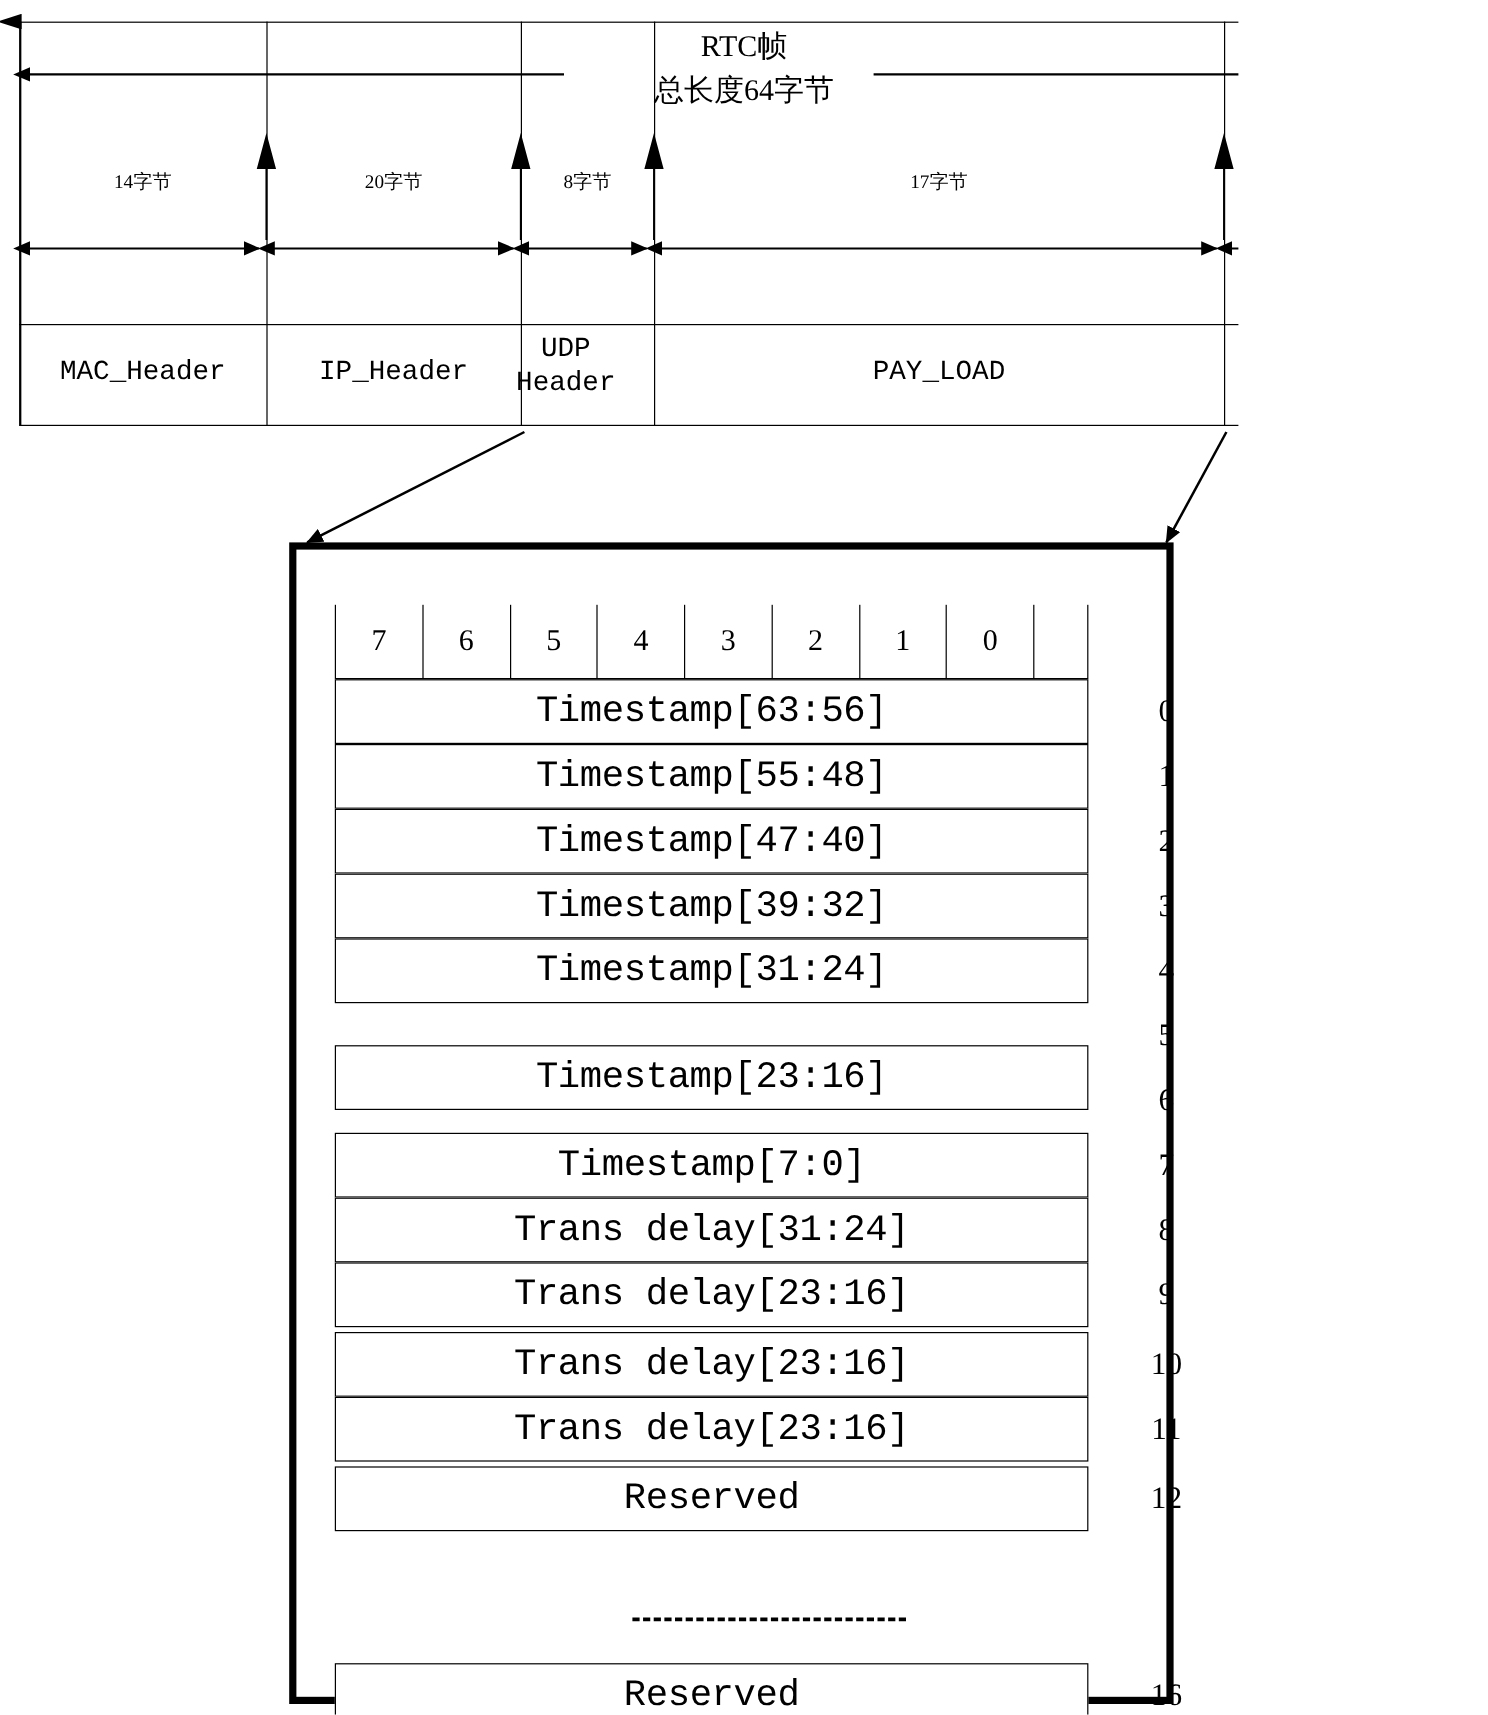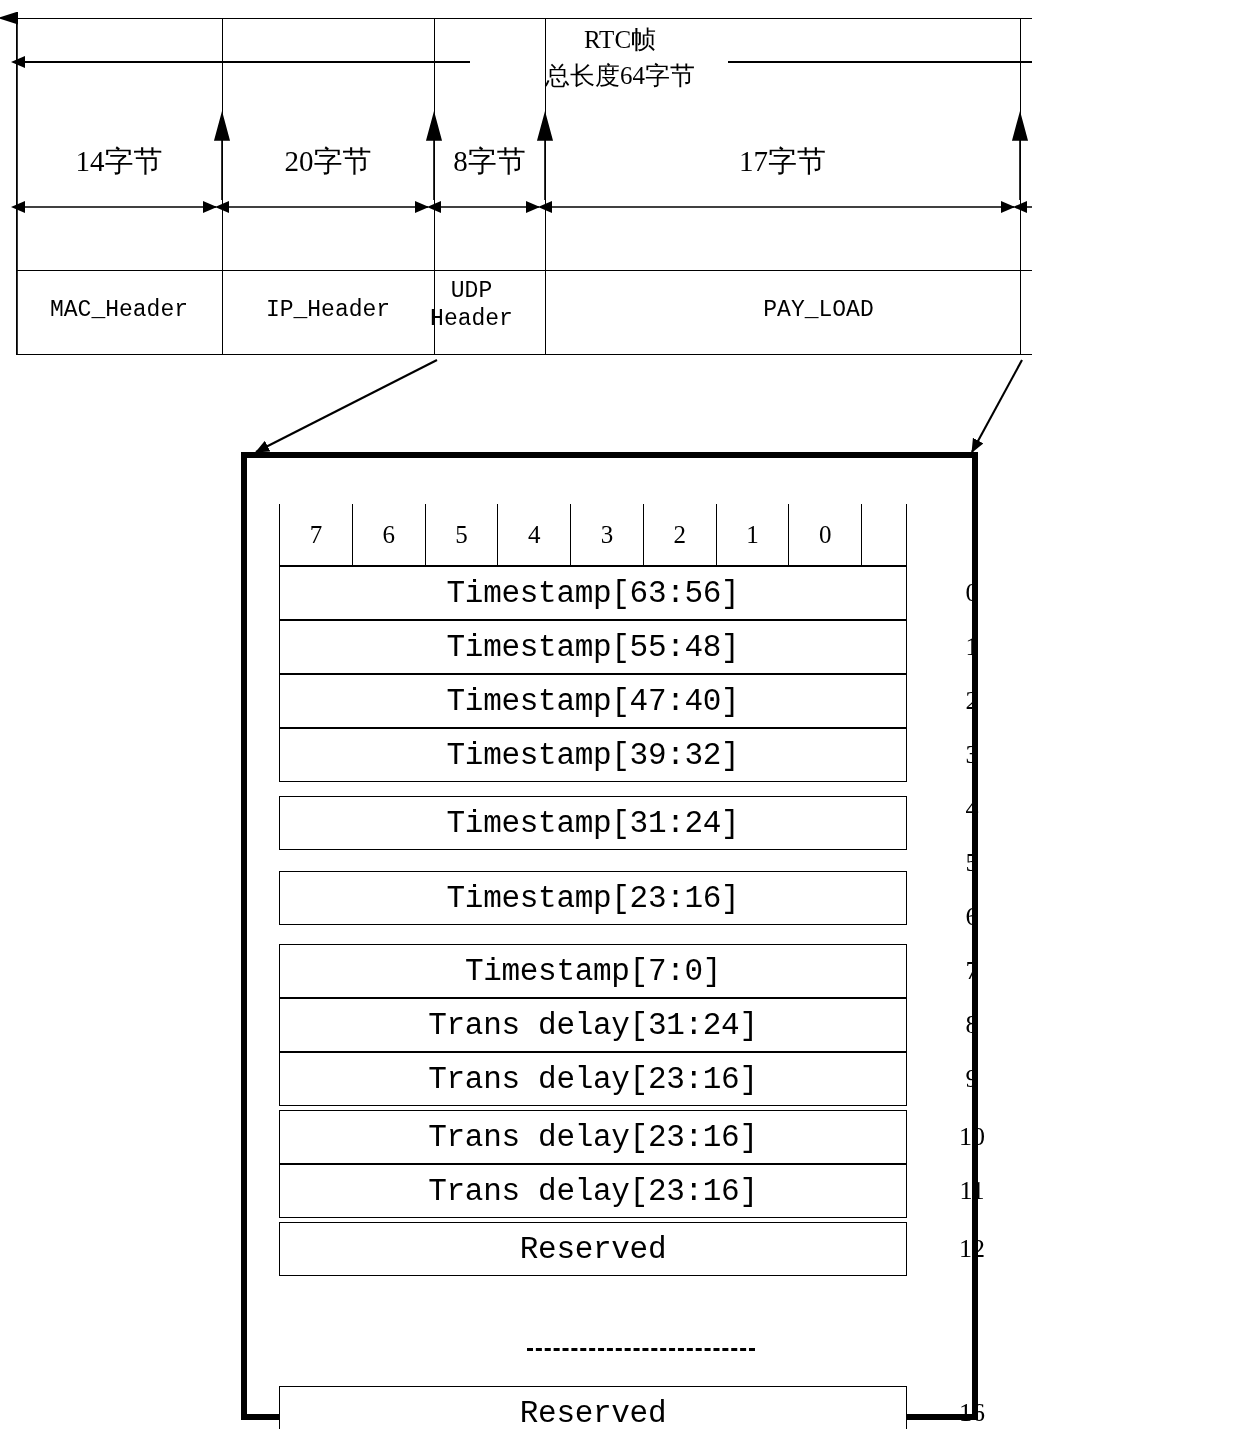--- a/index.html
+++ b/index.html
@@ -44,21 +44,21 @@
     left: 0; top: 0;
     width: 1212px; height: 337px;
     border: 1.6px solid #000;
     box-sizing: border-box;
   }
 
   
   .seg-label {
     position: absolute;
     text-align: center;
-    font-size: 29px;
+    font-size: 16px;
     line-height: 1.25;
     white-space: nowrap;
     color: #000;
   }
   .field-label {
     position: absolute;
     text-align: center;
     font-size: 23px;
     line-height: 1.2;
     color: #000;
@@ -187,21 +187,21 @@
   <div class="seg-label" style="left:545px; top:143px; width:475px;">17字节</div>
   <div class="seg-label" style="left:1020px; top:143px; width:85px;margin-left:20px;">1字节</div>
   <div class="seg-label" style="left:1107px; top:143px; width:110px;">4字节</div>
 
   <div class="field-label" style="left:16px; top:297px; width:206px;">MAC_Header</div>
   <div class="field-label" style="left:222px; top:297px; width:212px;">IP_Header</div>
   <div class="field-label" style="left:416px; top:278px; width:111px;">
     <div>UDP</div>
     <div>Header</div>
   </div>
-  <div class="field-label" style="left:545px; top:297px; width:475px;margin-left:36px;">PAY_LOAD</div>
+  <div class="field-label" style="left:545px; top:297px; width:475px;">PAY_LOAD</div>
   <div class="field-label" style="left:1020px; top:297px; width:85px;">SN</div>
   <div class="field-label" style="left:1107px; top:297px; width:110px;">CRC</div>
 
   <div id="detail-box">
     <div id="detail-inner">
 
       <div class="bit-header">
         <div class="bit-cell">7</div>
         <div class="bit-cell">6</div>
         <div class="bit-cell">5</div>
@@ -218,21 +218,21 @@
 
       <div class="row" style="top:134px;">Timestamp[55:48]</div>
       <div class="row-index" style="top:134px;">1</div>
 
       <div class="row" style="top:188px;">Timestamp[47:40]</div>
       <div class="row-index" style="top:188px;">2</div>
 
       <div class="row" style="top:242px;">Timestamp[39:32]</div>
       <div class="row-index" style="top:242px;">3</div>
 
-      <div class="row" style="top:310px;">Timestamp[31:24]</div>
+      <div class="row" style="top:296px;">Timestamp[31:24]</div>
       <div class="row-index" style="top:296px;">4</div>
 
       <div class="row" style="top:350px;margin-top:35px;">Timestamp[23:16]</div>
       <div class="row-index" style="top:350px;">5</div>
 
       <div class="row-index" style="top:404px;">6</div>
 
       <div class="row" style="top:458px;">Timestamp[7:0]</div>
       <div class="row-index" style="top:458px;">7</div>
 

